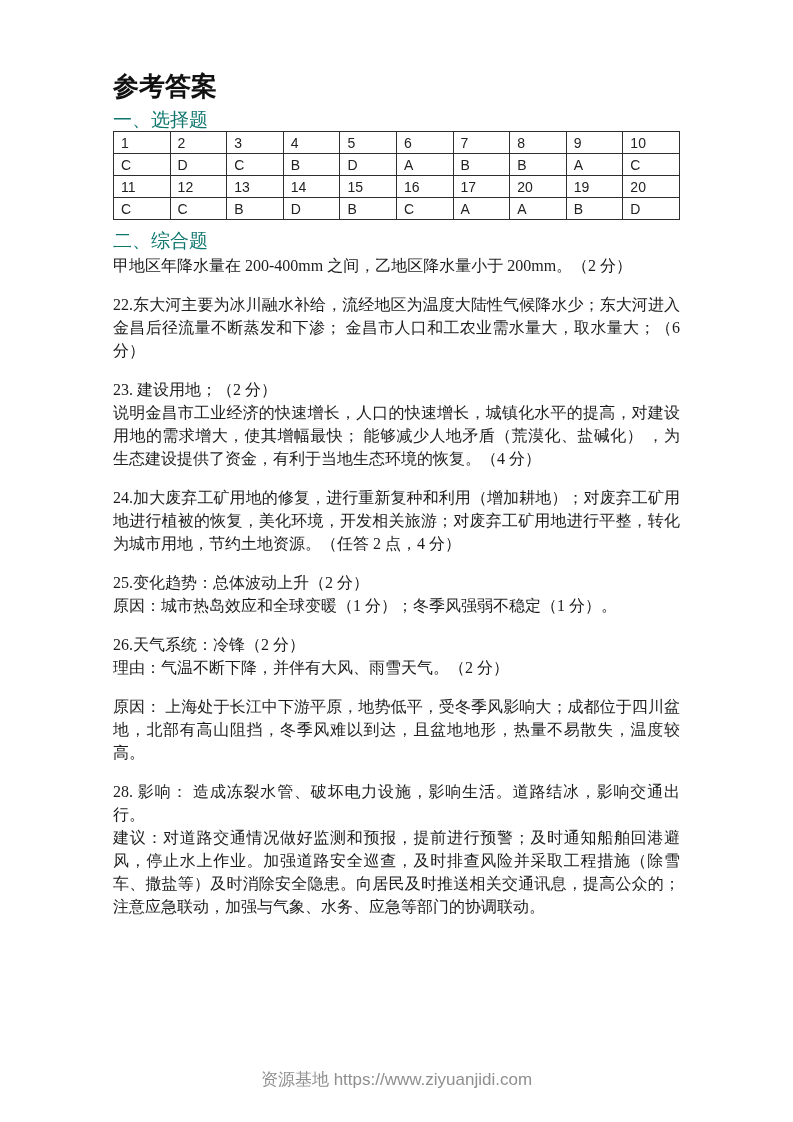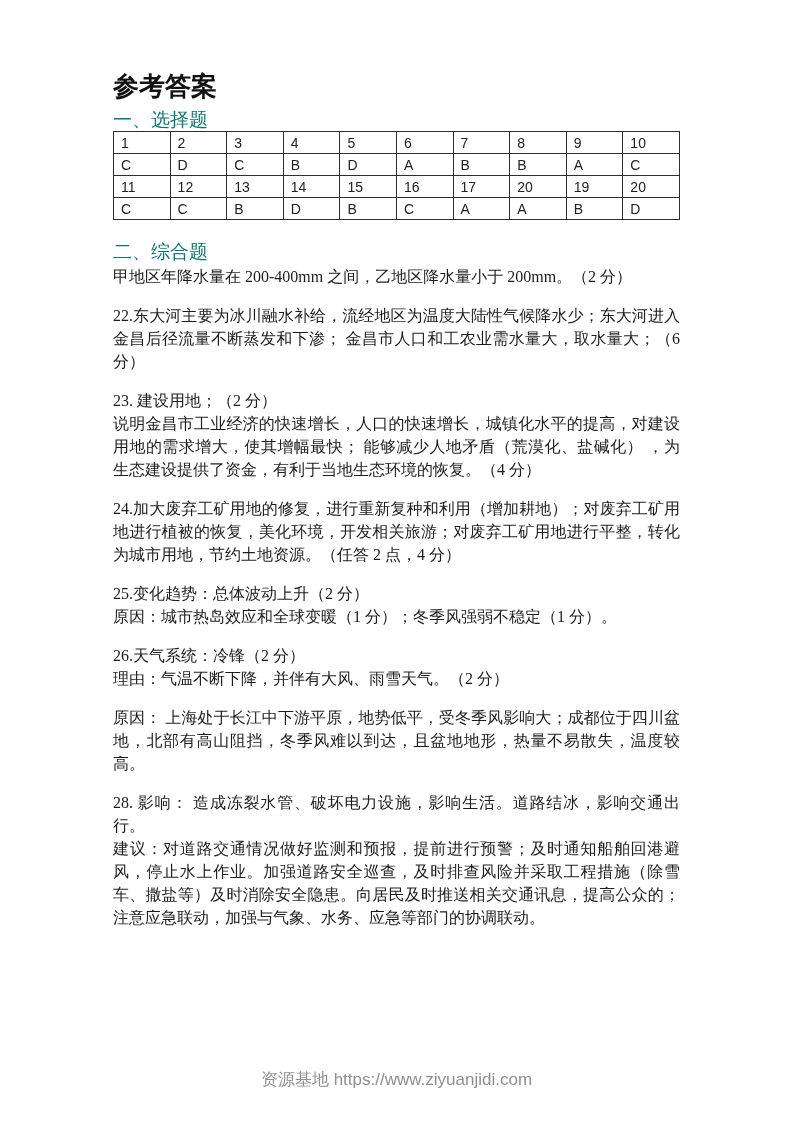--- a/index.html
+++ b/index.html
@@ -41,21 +41,21 @@
   }
   .answer-table td {
     border: 1px solid #2e2e2e;
     height: 22px;
     font-size: 14px;
     padding-left: 7px;
     color: #222;
     vertical-align: middle;
   }
   .section-heading.second {
-    margin-top: 23px;
+    margin-top: 12px;
   }
   .answers {
     margin-top: 4px;
   }
   .answer-block {
     margin-bottom: 16px;
   }
   .answer-block p {
     font-size: 16px;
     line-height: 23px;

